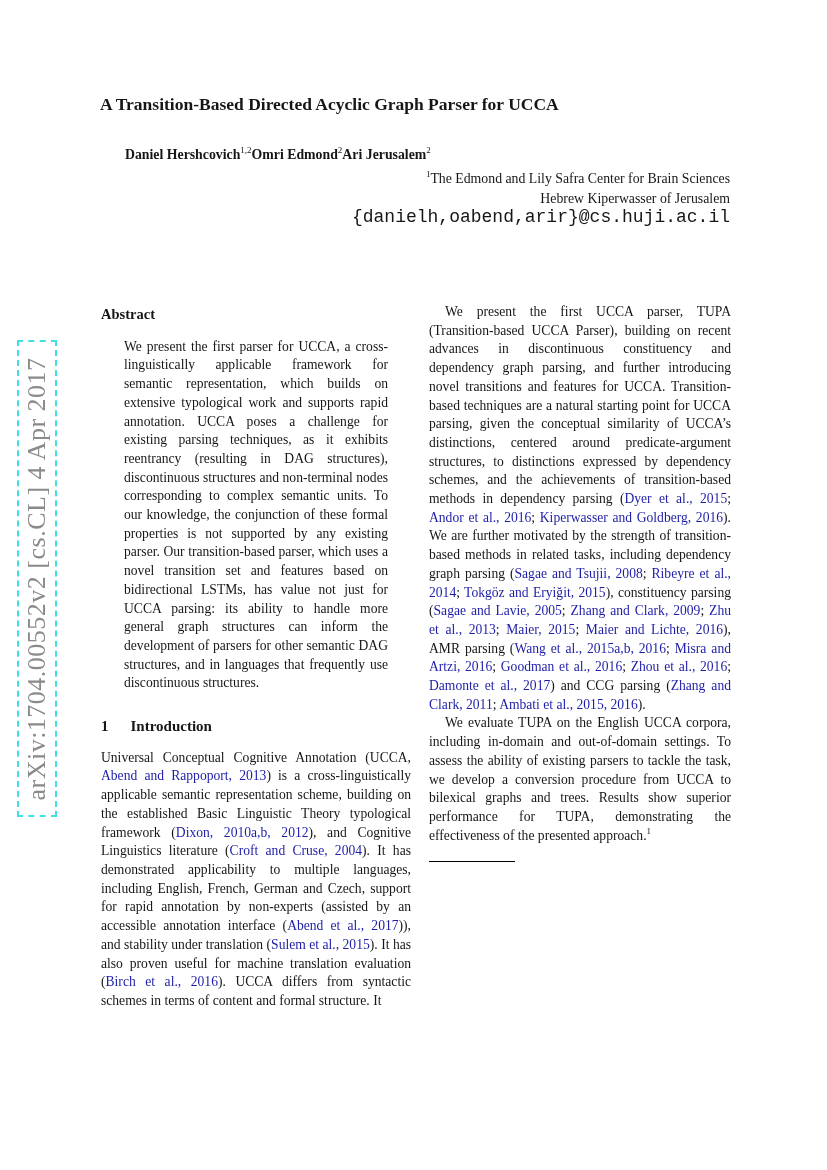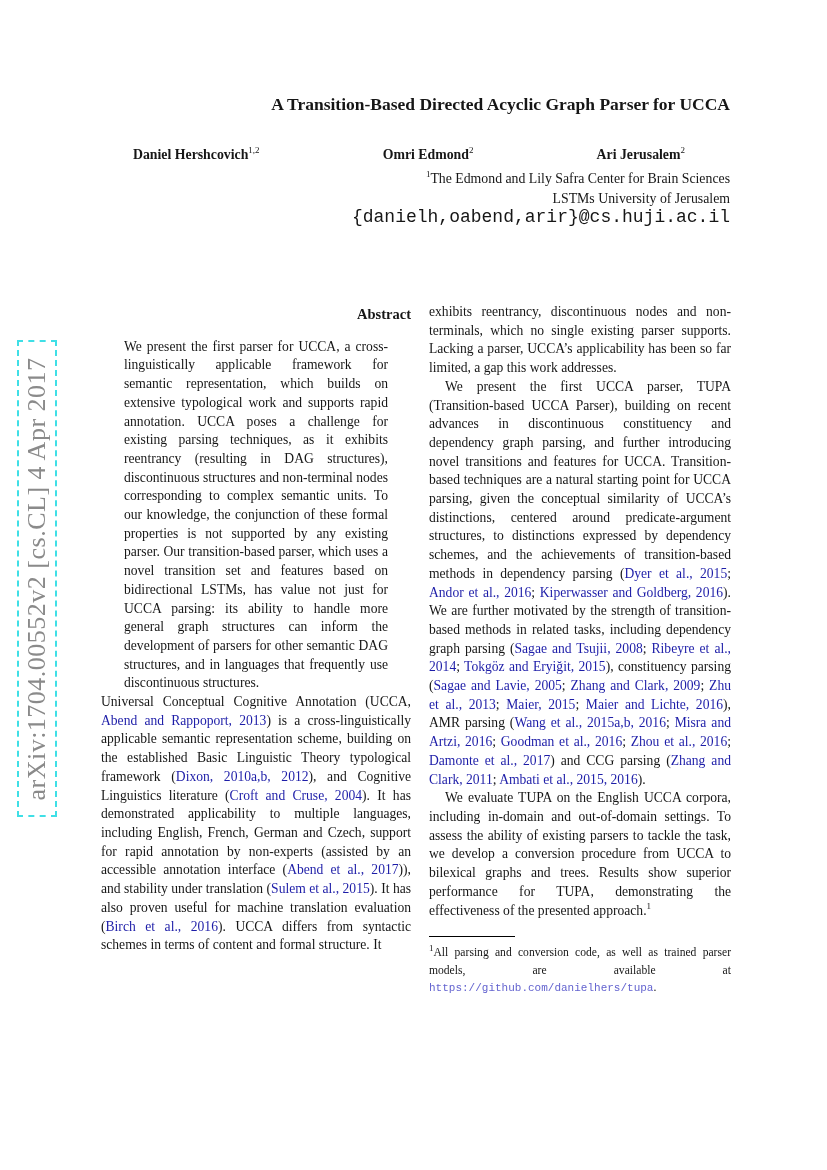--- a/index.html
+++ b/index.html
@@ -10,37 +10,37 @@
   
   .watermark-box{position:absolute;left:17px;top:340px;width:40px;height:477px;
                  border:2px dashed var(--watermark-box,#3fdfe6);box-sizing:border-box;}
   .watermark-text{position:absolute;left:50%;top:50%;
                   transform:translate(-50%,-50%) rotate(-90deg);
                   white-space:nowrap;font-size:26px;letter-spacing:.5px;
                   color:var(--watermark-text,#8a8a8a);}
 
   
   .title{position:absolute;left:100px;width:630px;top:94px;margin:0;
-         text-align:right;font-size:17.5px;font-weight:bold;}
-  .authors{position:absolute;left:100px;width:630px;top:147px;box-sizing:border-box;
-           display:flex;justify-content:space-between;padding-left:33px;padding-right:45px;
+         text-align:left;font-size:17.5px;font-weight:bold;}
+  .authors{position:absolute;left:92px;width:630px;top:147px;box-sizing:border-box;
+           display:flex;justify-content:flex-start;padding-left:33px;padding-right:45px;
            font-size:13.8px;font-weight:bold;}
   sup{font-size:9px;line-height:0;}
   .author sup{font-weight:normal;}
   .affiliations{position:absolute;left:100px;width:630px;top:169px;
                 text-align:right;font-size:13.8px;line-height:19.5px;}
   .email{font-family:"Liberation Mono","DejaVu Sans Mono",monospace;font-size:18px;}
 
   
   .col{position:absolute;top:303px;font-size:13.6px;line-height:18.7px;text-align:justify;}
   .col-left{left:101px;width:310px;}
   .col-right{left:429px;width:302px;}
   p{margin:0;}
-  .abstract-heading{text-align:right;font-weight:bold;font-size:14.5px;margin:2px 0 14px;font-family:Liberation Serif, serif;}
-  .abstract-body{margin:0 23px;}
+  .abstract-heading{text-align:left;font-weight:bold;font-size:14.5px;margin:2px 0 14px;font-family:Liberation Serif, serif;}
+  .abstract-body{margin:8px 23px;}
   .section-heading{font-size:15px;font-weight:bold;margin:24px 0 13px;}
   .sec-num{margin-right:22px;}
   .indent{text-indent:16px;}
 
   .cite{color:var(--citation,#1d1da8);}
   .url{color:var(--url,#6363cf);font-family:"Liberation Mono","DejaVu Sans Mono",monospace;font-size:12px;}
 
   
   .footnote{margin-top:16px;font-size:11.6px;line-height:17.4px;text-align:justify;}
   .footnote-rule{width:86px;border:0;border-top:1px solid #000;margin:0 0 7px 0;}
@@ -58,34 +58,33 @@
   <h1 class="title">A Transition-Based Directed Acyclic Graph Parser for UCCA</h1>
 
   <div class="authors">
     <span class="author"><span>Daniel Hershcovich</span><sup>1,2</sup></span>
     <span class="author"><span>Omri Edmond</span><sup>2</sup></span>
     <span class="author"><span>Ari Jerusalem</span><sup>2</sup></span>
   </div>
 
   <div class="affiliations">
     <div><sup>1</sup><span>The Edmond and Lily Safra Center for Brain Sciences</span></div>
-    <div><span>LSTMs University of Jerusalem</span></div>
+    <div><span>Hebrew Kiperwasser of Jerusalem</span></div>
     <div class="email">{danielh,oabend,arir}@cs.huji.ac.il</div>
   </div>
 
   <div class="col col-left">
     <div class="abstract-heading">Abstract</div>
     <p class="abstract-body">We present the first parser for UCCA, a cross-linguistically applicable framework for semantic representation, which builds on extensive typological work and supports rapid annotation. UCCA poses a challenge for existing parsing techniques, as it exhibits reentrancy (resulting in DAG structures), discontinuous structures and non-terminal nodes corresponding to complex semantic units. To our knowledge, the conjunction of these formal properties is not supported by any existing parser. Our transition-based parser, which uses a novel transition set and features based on bidirectional LSTMs, has value not just for UCCA parsing: its ability to handle more general graph structures can inform the development of parsers for other semantic DAG structures, and in languages that frequently use discontinuous structures.</p>
+    <div class="section-heading"><span class="sec-num">1</span><span>Introduction</span></div>
     <p><span>Universal Conceptual Cognitive Annotation (UCCA, </span><span class="cite">Abend and Rappoport, 2013</span><span>) is a cross-linguistically applicable semantic representation scheme, building on the established Basic Linguistic Theory typological framework (</span><span class="cite">Dixon, 2010a,b, 2012</span><span>), and Cognitive Linguistics literature (</span><span class="cite">Croft and Cruse, 2004</span><span>). It has demonstrated applicability to multiple languages, including English, French, German and Czech, support for rapid annotation by non-experts (assisted by an accessible annotation interface (</span><span class="cite">Abend et al., 2017</span><span>)), and stability under translation (</span><span class="cite">Sulem et al., 2015</span><span>). It has also proven useful for machine translation evaluation (</span><span class="cite">Birch et al., 2016</span><span>). UCCA differs from syntactic schemes in terms of content and formal structure. It</span></p>
   </div>
 
   <div class="col col-right">
-    <p><span>exhibits reentrancy, discontinuous nodes and non-terminals, which no single existing parser supports. Lacking a parser, UCCA’s applicability has been so far limited, a gap this work addresses.</span></p>
     <p class="indent"><span>We present the first UCCA parser, TUPA (Transition-based UCCA Parser), building on recent advances in discontinuous constituency and dependency graph parsing, and further introducing novel transitions and features for UCCA. Transition-based techniques are a natural starting point for UCCA parsing, given the conceptual similarity of UCCA’s distinctions, centered around predicate-argument structures, to distinctions expressed by dependency schemes, and the achievements of transition-based methods in dependency parsing (</span><span class="cite">Dyer et al., 2015</span><span>; </span><span class="cite">Andor et al., 2016</span><span>; </span><span class="cite">Kiperwasser and Goldberg, 2016</span><span>). We are further motivated by the strength of transition-based methods in related tasks, including dependency graph parsing (</span><span class="cite">Sagae and Tsujii, 2008</span><span>; </span><span class="cite">Ribeyre et al., 2014</span><span>; </span><span class="cite">Tokgöz and Eryiğit, 2015</span><span>), constituency parsing (</span><span class="cite">Sagae and Lavie, 2005</span><span>; </span><span class="cite">Zhang and Clark, 2009</span><span>; </span><span class="cite">Zhu et al., 2013</span><span>; </span><span class="cite">Maier, 2015</span><span>; </span><span class="cite">Maier and Lichte, 2016</span><span>), AMR parsing (</span><span class="cite">Wang et al., 2015a,b, 2016</span><span>; </span><span class="cite">Misra and Artzi, 2016</span><span>; </span><span class="cite">Goodman et al., 2016</span><span>; </span><span class="cite">Zhou et al., 2016</span><span>; </span><span class="cite">Damonte et al., 2017</span><span>) and CCG parsing (</span><span class="cite">Zhang and Clark, 2011</span><span>; </span><span class="cite">Ambati et al., 2015, 2016</span><span>).</span></p>
     <p class="indent"><span><span>We evaluate TUPA on the English UCCA corpora, including in-domain and out-of-domain settings. To assess the ability of existing parsers to tackle the task, we develop a conversion procedure from UCCA to bilexical graphs and trees. Results show superior performance for TUPA, demonstrating the effectiveness of the presented approach.</span></span><sup>1</sup></p>
 
     <div class="footnote">
       <hr class="footnote-rule">
-      <p><sup>1</sup><span><span>All parsing and conversion code, as well as trained parser models, are available at </span><span class="url">https://github.com/danielhers/tupa</span><span>.</span></span></p>
     </div>
   </div>
 
 </div>
 
 </body></html>

